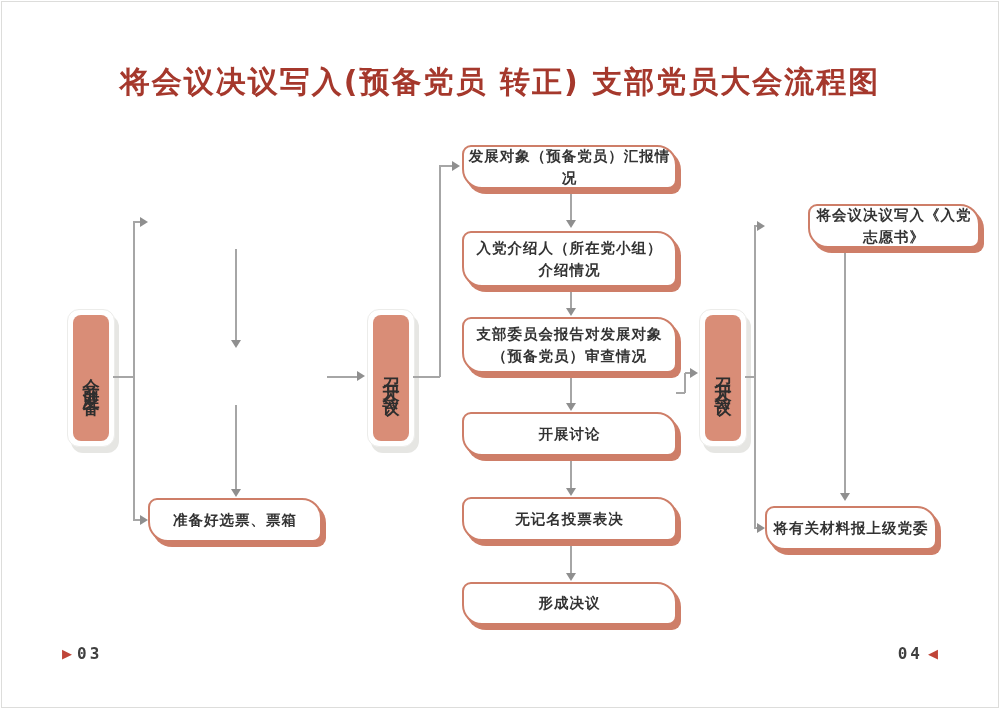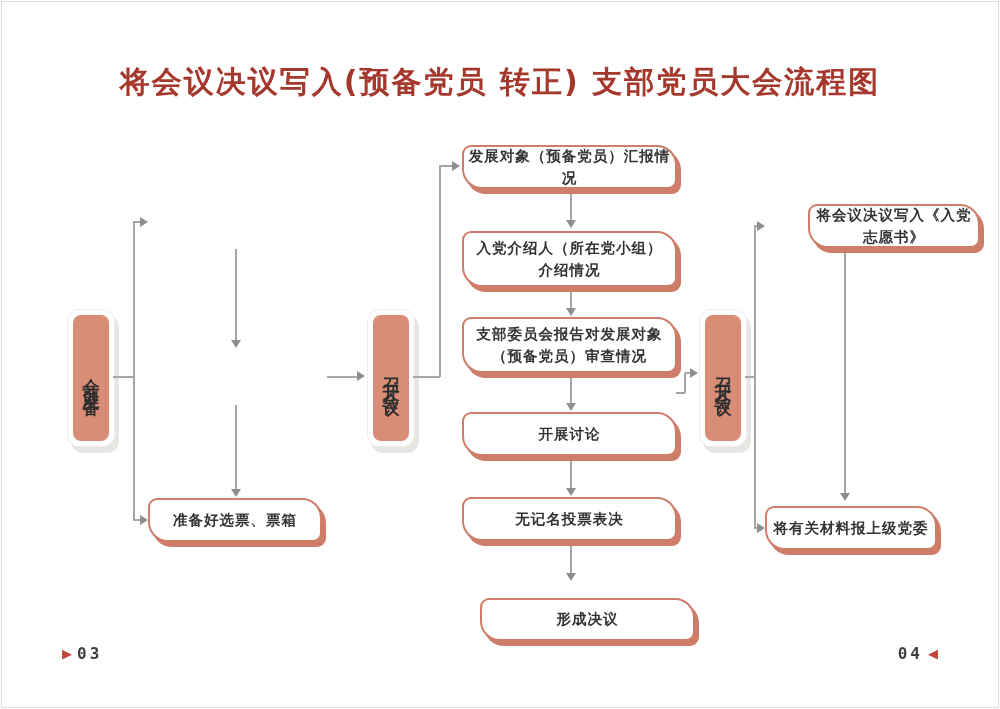--- a/index.html
+++ b/index.html
@@ -105,21 +105,21 @@
     <div class="front">
         <span>开展讨论</span>
       </div>
   </div>
   <div class="flowbox" style="left:462px;top:497px;width:215px;height:44px;">
     <div class="back"></div>
     <div class="front">
         <span>无记名投票表决</span>
       </div>
   </div>
-  <div class="flowbox" style="left:480px;top:582px;width:215px;height:43px;margin-top:16px;">
+  <div class="flowbox" style="left:462px;top:582px;width:215px;height:43px;">
     <div class="back"></div>
     <div class="front">
         <span>形成决议</span>
       </div>
   </div>
 
   <div class="flowbox" style="left:765px;top:204px;width:172px;height:44px;margin-left:43px;">
     <div class="back"></div>
     <div class="front">
         <span>将会议决议写入《入党志愿书》</span>

